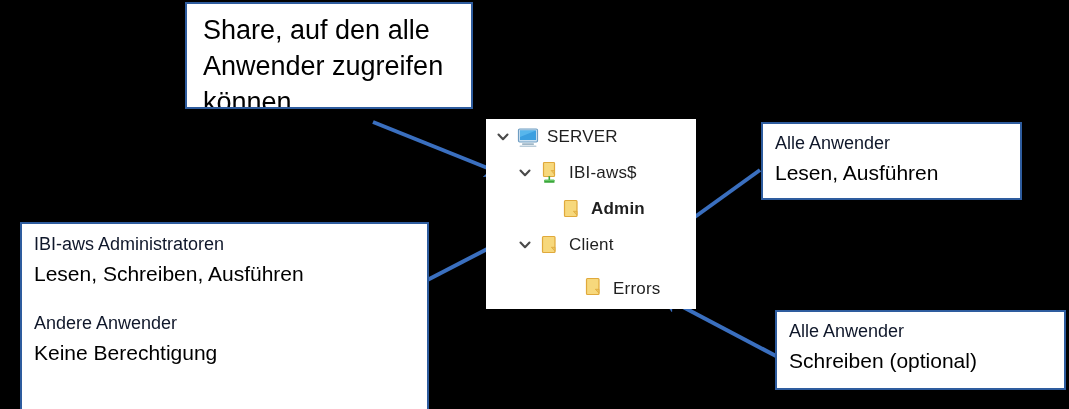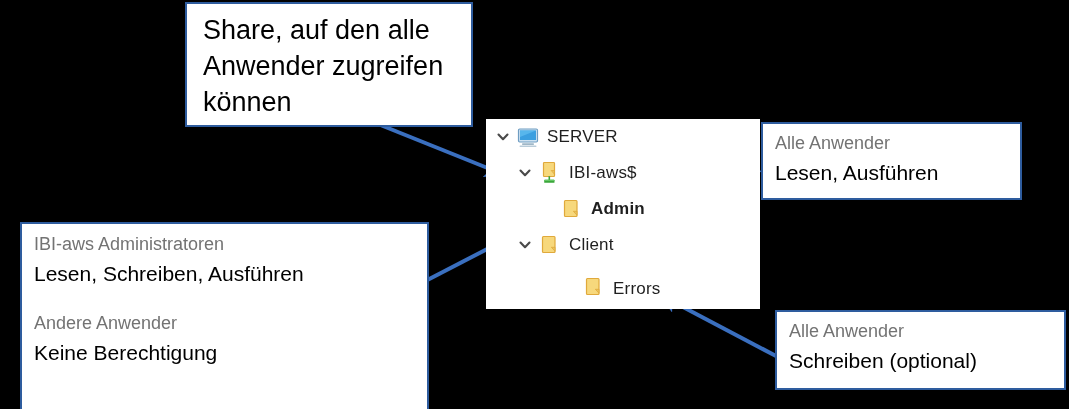--- a/index.html
+++ b/index.html
@@ -31,21 +31,21 @@
   .line-big {
     font-size: 21px;
     line-height: 35px;
     white-space: nowrap;
     color: #000000;
   }
   .line-small {
     font-size: 18px;
     line-height: 24px;
     white-space: nowrap;
-    color: #737373;
+    color: #0f172a;
   }
   .spacer-line {
     height: 20px;
   }
 
   
   #box-top .inner {
     padding: 8px 12px 6px 16px;
   }
   #box-top .wrap {
@@ -62,21 +62,21 @@
     width: 1069px;
     height: 409px;
     pointer-events: none;
   }
 
   
   #tree-panel {
     position: absolute;
     left: 486px;
     top: 119px;
-    width: 274px;
+    width: 210px;
     height: 190px;
     background: #ffffff;
     box-sizing: border-box;
     overflow: hidden;
   }
   .tree-row {
     display: flex;
     align-items: center;
     height: 36px;
     padding-left: 4px;
@@ -193,21 +193,21 @@
         <svg width="24" height="24" viewBox="0 0 24 24">
           <rect x="4.5" y="3.5" width="12.5" height="16" rx="0.9" fill="#f7d87c" stroke="#e0a93b" stroke-width="1.2"></rect>
           <path d="M13.4 14.3 L17 14.3 L17 18.2 z" fill="#e9c35e" stroke="#e0a93b" stroke-width="0.8"></path>
         </svg>
       </span>
       <span class="tree-label">Errors</span>
     </div>
 
   </div>
 
-  <div class="callout" id="box-top" style="left:185px; top:2px; width:288px; height:125px;">
+  <div class="callout" id="box-top" style="left:185px; top:2px; width:288px; height:107px;">
     <div class="inner">
       <div class="wrap">Share, auf den alle Anwender zugreifen können</div>
     </div>
   </div>
 
   <div class="callout" id="box-left" style="left:20px; top:222px; width:409px; height:209px;">
     <div class="inner" style="padding-top:8px;">
       <div class="line-small">IBI-aws Administratoren</div>
       <div class="line-big">Lesen, Schreiben, Ausführen</div>
       <div class="spacer-line"></div>

